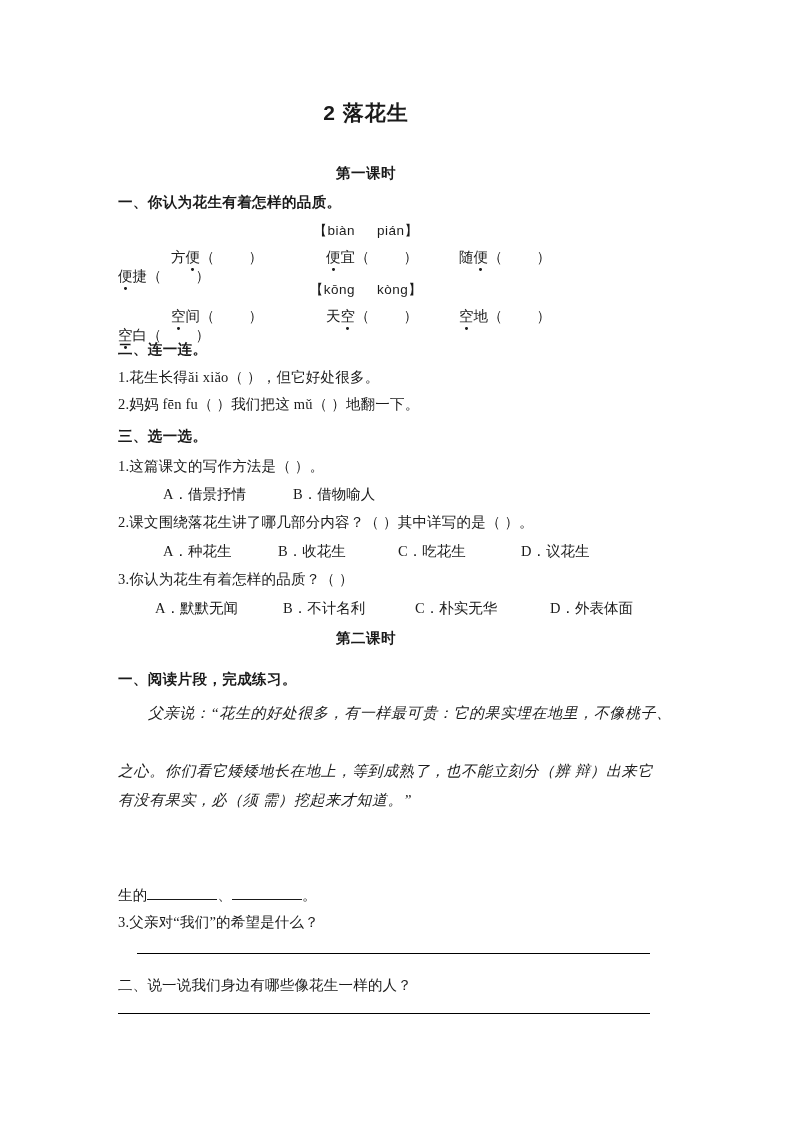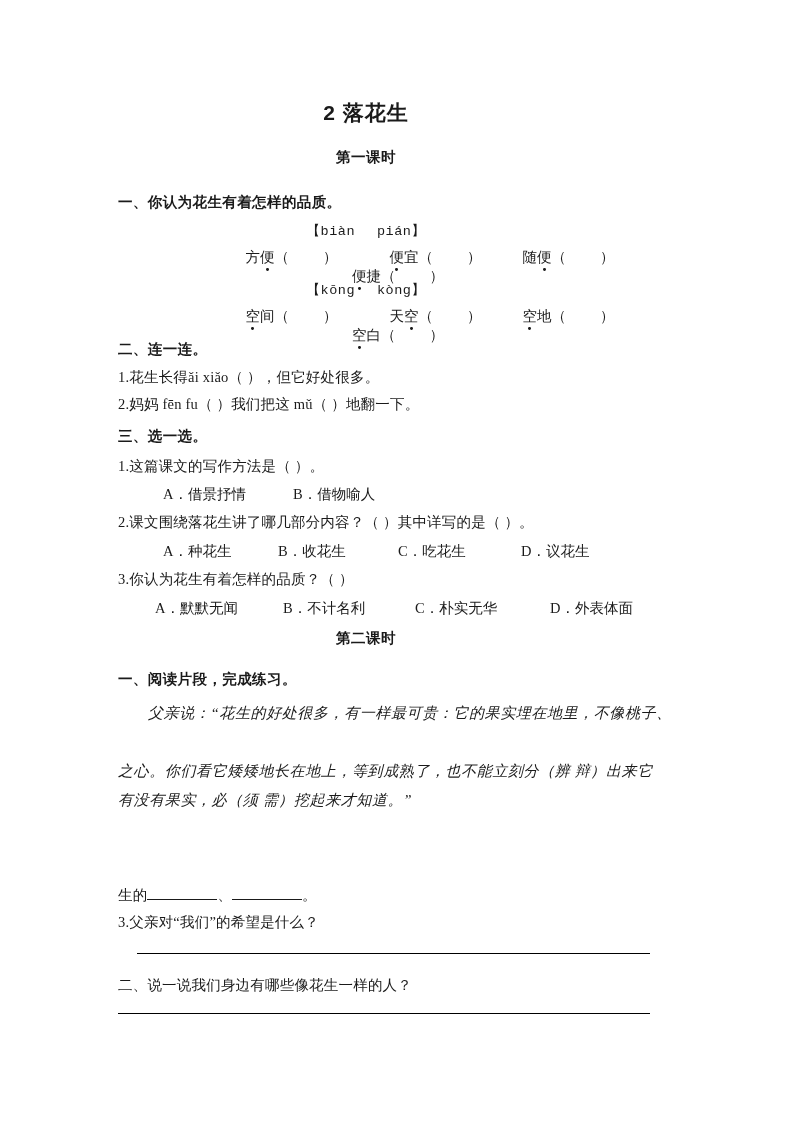--- a/index.html
+++ b/index.html
@@ -35,21 +35,21 @@
   }
   .period-heading {
     text-align: center;
     font-family: "Liberation Sans", "DejaVu Sans", sans-serif;
     font-weight: bold;
     font-size: 14.5px;
     letter-spacing: 0.5px;
     position: absolute;
     left: 0; right: 0;
   }
-  #period1 { top: 148px; }
+  #period1 { top: 164px; }
   #period2 { top: 629px; }
 
   .section-heading {
     position: absolute;
     left: 118px;
     font-family: "Liberation Sans", "DejaVu Sans", sans-serif;
     font-weight: bold;
     font-size: 14.5px;
     letter-spacing: 0.4px;
     white-space: nowrap;
@@ -59,32 +59,31 @@
     font-family: "Liberation Serif", "DejaVu Serif", serif;
     font-size: 14.5px;
     white-space: nowrap;
     letter-spacing: 0.2px;
   }
   .pinyin-head {
     position: absolute;
     left: 0; right: 0;
     text-align: center;
     font-size: 13.5px;
-    font-family: Liberation Mono, monospace;
+    font-family: Liberation Sans, sans-serif;
     letter-spacing: 0.5px;
   }
   .pinyin-head .pw { display: inline-block; }
   .pinyin-head .gap { display: inline-block; width: 22px; }
 
   .word-row {
     position: absolute;
     left: 118px;
     width: 560px;
     font-size: 14.5px;
-    text-align: center;
   }
   .word-row .cell {
     display: inline-block;
     width: 133px;
     white-space: nowrap;
   }
   .word-row .cell.first { padding-left: 53px; width: 155px; }
   .dotchar {
     position: relative;
     display: inline-block;

